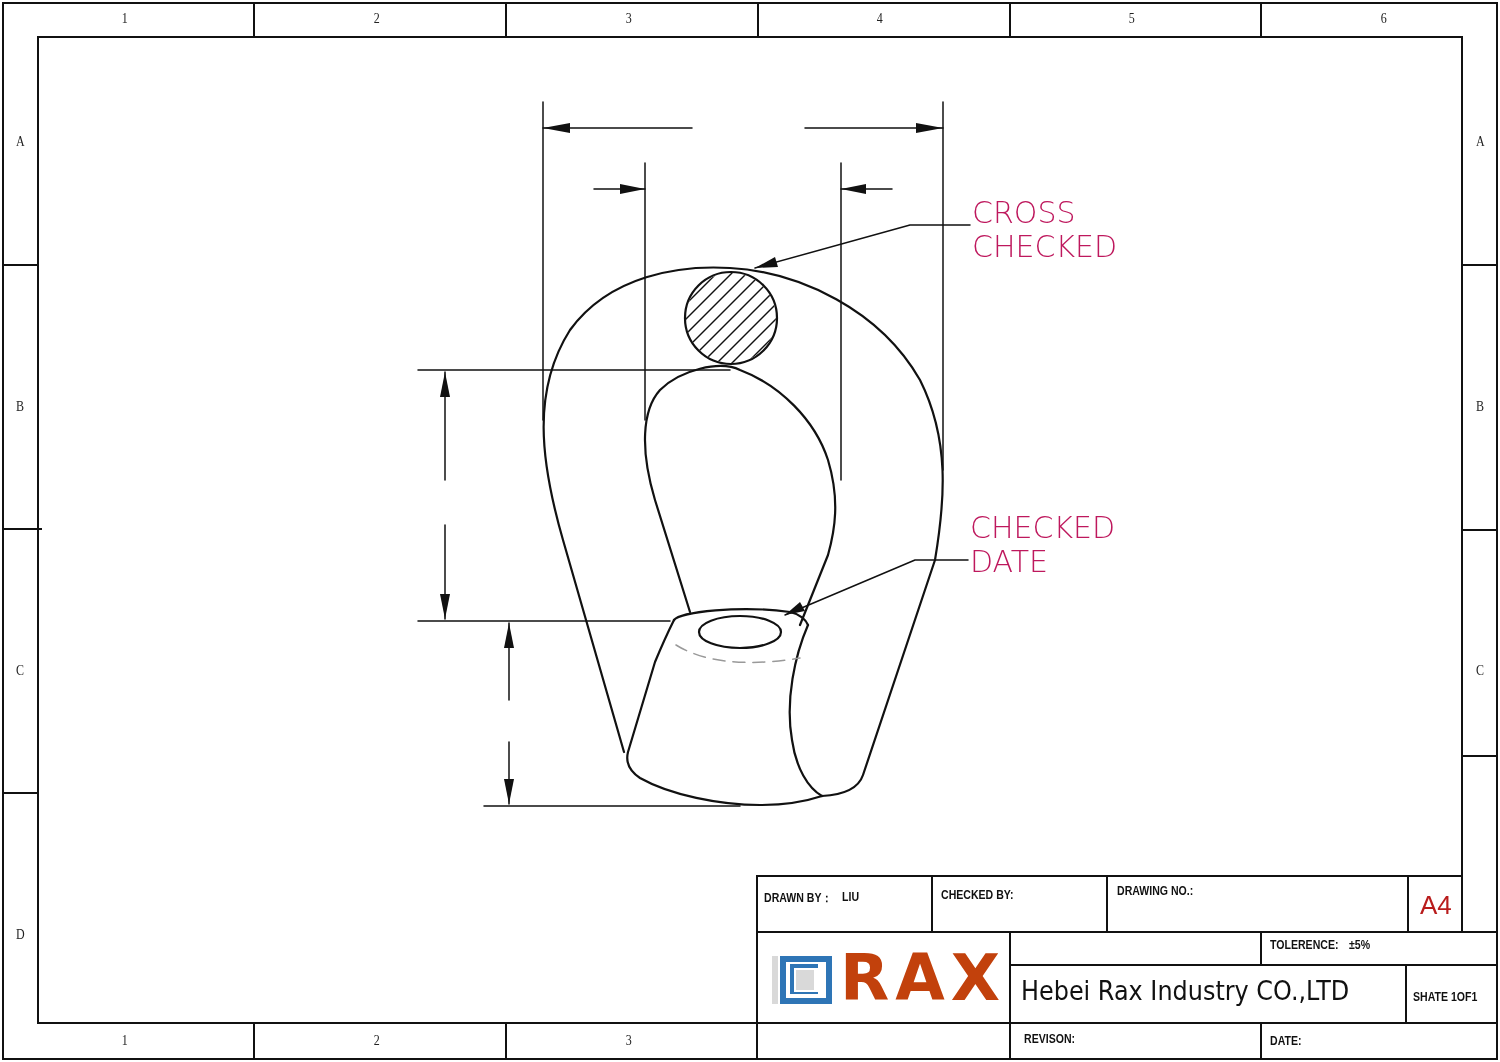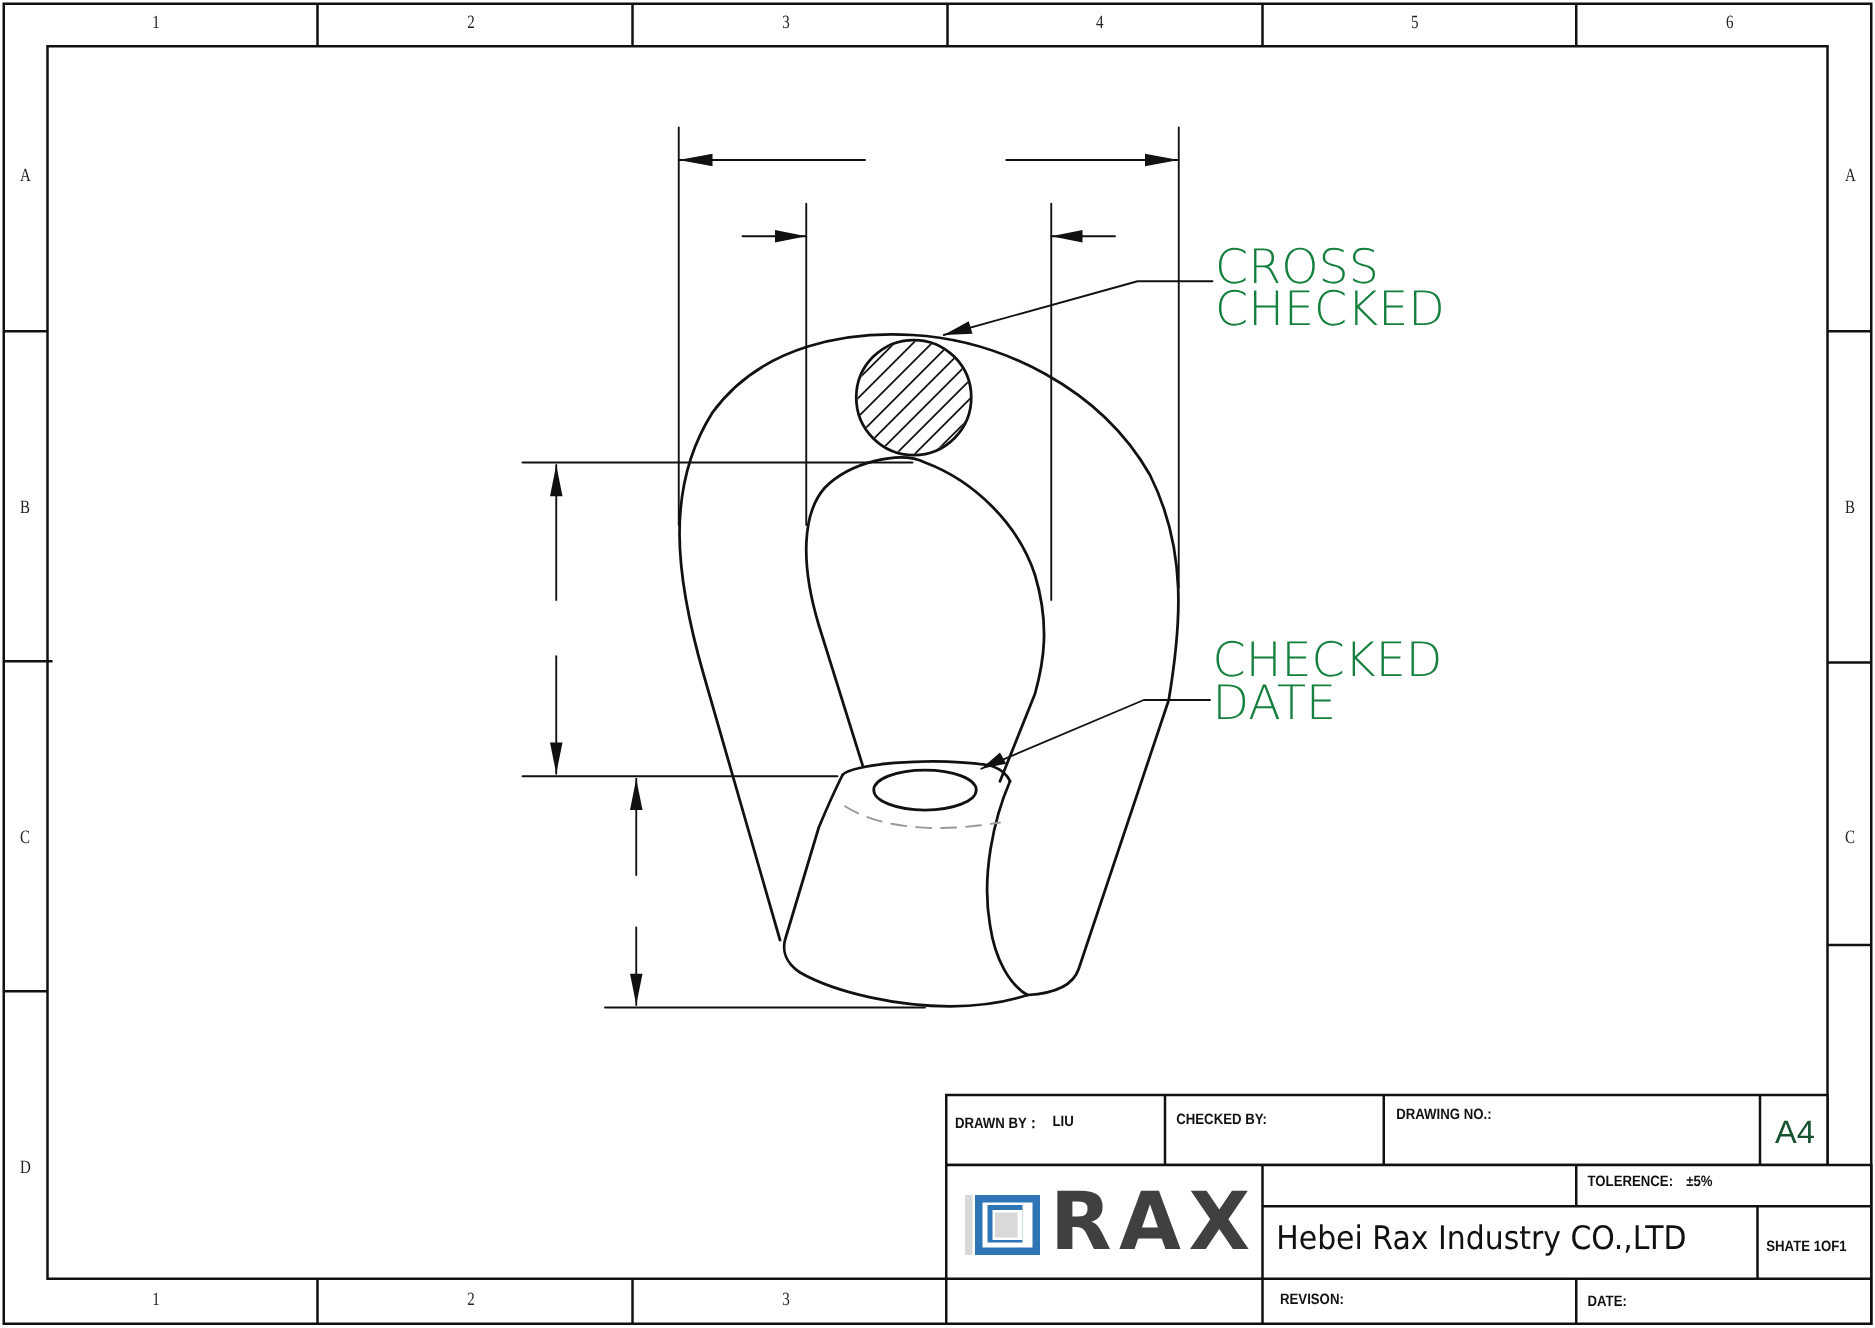--- a/index.html
+++ b/index.html
@@ -1,23 +1,23 @@
 <!DOCTYPE html>
 <html><head>
   <meta charset="utf-8">
   <style>
     html, body { margin: 0; padding: 0; background: #ffffff; }
     body { width: 1500px; height: 1062px; position: relative; overflow: hidden; font-family: "Liberation Sans", sans-serif; }
     .sheet { position: absolute; left: 0; top: 0; width: 1500px; height: 1062px; }
     svg.frame { position: absolute; left: 0; top: 0; }
     .zone-label { position: absolute; font-family: "Liberation Serif", serif; font-size: 15px; color: #222; transform: scaleX(0.8); }
-    .callout { position: absolute; font-family: "DejaVu Sans", sans-serif; font-size: 38px; line-height: 34px; color: #15803d; letter-spacing: 0px; font-weight: 300; }
+    .callout { position: absolute; font-family: "DejaVu Sans", sans-serif; font-size: 30px; line-height: 34px; color: #be185d; letter-spacing: 0px; font-weight: 300; }
     .tb-label { position: absolute; font-family: "Liberation Sans", sans-serif; font-size: 12px; font-weight: bold; color: #111; transform: scaleX(0.88); transform-origin: left; white-space: nowrap; }
     .company { position: absolute; font-family: "DejaVu Sans", sans-serif; font-size: 26px; color: #111; white-space: nowrap; transform: scaleX(0.92); transform-origin: left; }
-    .size { position: absolute; font-family: "Liberation Sans", sans-serif; font-size: 26px; color: #14532d; }
+    .size { position: absolute; font-family: "Liberation Sans", sans-serif; font-size: 26px; color: #b91c1c; }
     .logo-text { position: absolute; font-family: "DejaVu Sans", sans-serif; font-weight: bold; font-size: 64px; letter-spacing: 6px; line-height: 64px; }
   </style>
 </head>
 <body>
 
 <div class="sheet">
 
   <svg class="frame" width="1500" height="1062" viewBox="0 0 1500 1062">
     <g fill="none" stroke="#111" stroke-width="2">
 
@@ -170,21 +170,21 @@
 
     <div style="position:absolute;left:772px;top:950px;width:230px;height:60px;">
       <svg width="62" height="60" viewBox="0 0 62 60" style="position:absolute;left:0;top:0">
         <rect x="0" y="6" width="6" height="48" fill="#d9d9d9"></rect>
         <rect x="8" y="6" width="52" height="48" fill="#2E75B6"></rect>
         <rect x="14" y="12" width="40" height="36" fill="#fff"></rect>
         <rect x="18" y="14" width="28" height="30" fill="#2E75B6"></rect>
         <rect x="22" y="18" width="24" height="24" fill="#fff"></rect>
         <rect x="24" y="20" width="18" height="20" fill="#d9d9d9"></rect>
       </svg>
-      <span class="logo-text" style="left:68px;top:-4px;color:#404040">RAX</span>
+      <span class="logo-text" style="left:68px;top:-4px;color:#c2410c">RAX</span>
     </div>
 
     <span class="tb-label" style="left:1270px;top:938px">TOLERENCE:</span>
     <span class="tb-label" style="left:1349px;top:938px">±5%</span>
 
     <span class="company" style="left:1021px;top:976px">Hebei Rax Industry CO.,LTD</span>
     <span class="tb-label" style="left:1413px;top:990px">SHATE 1OF1</span>
 
     <span class="tb-label" style="left:1024px;top:1032px">REVISON:</span>
     <span class="tb-label" style="left:1270px;top:1034px">DATE:</span>

